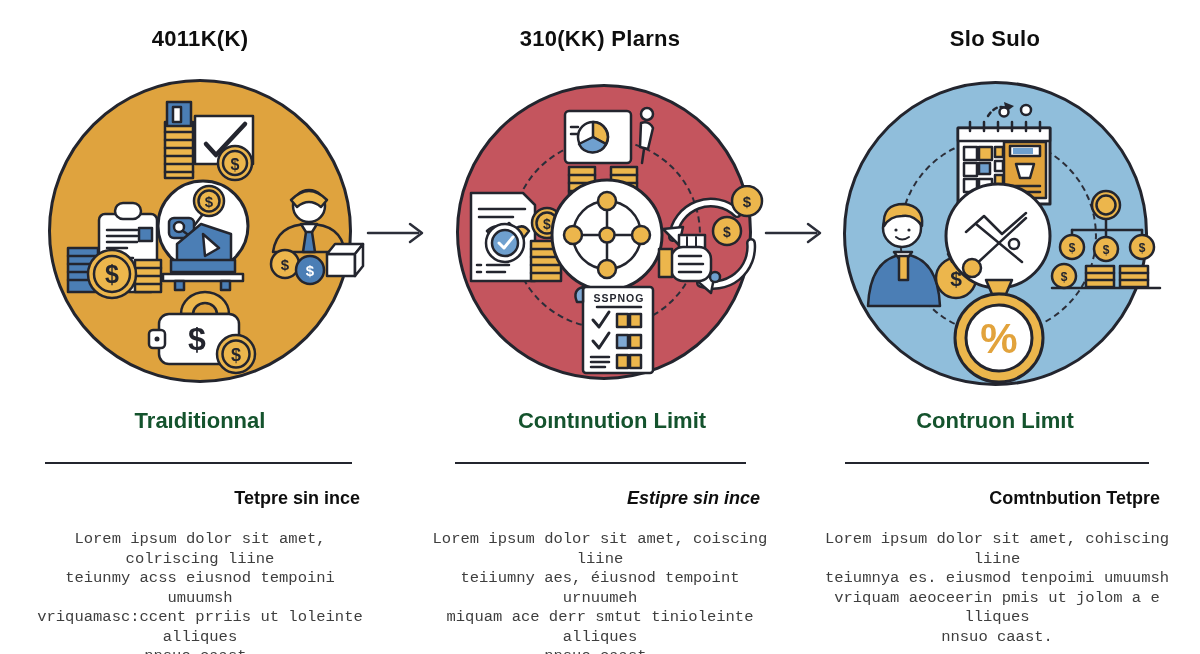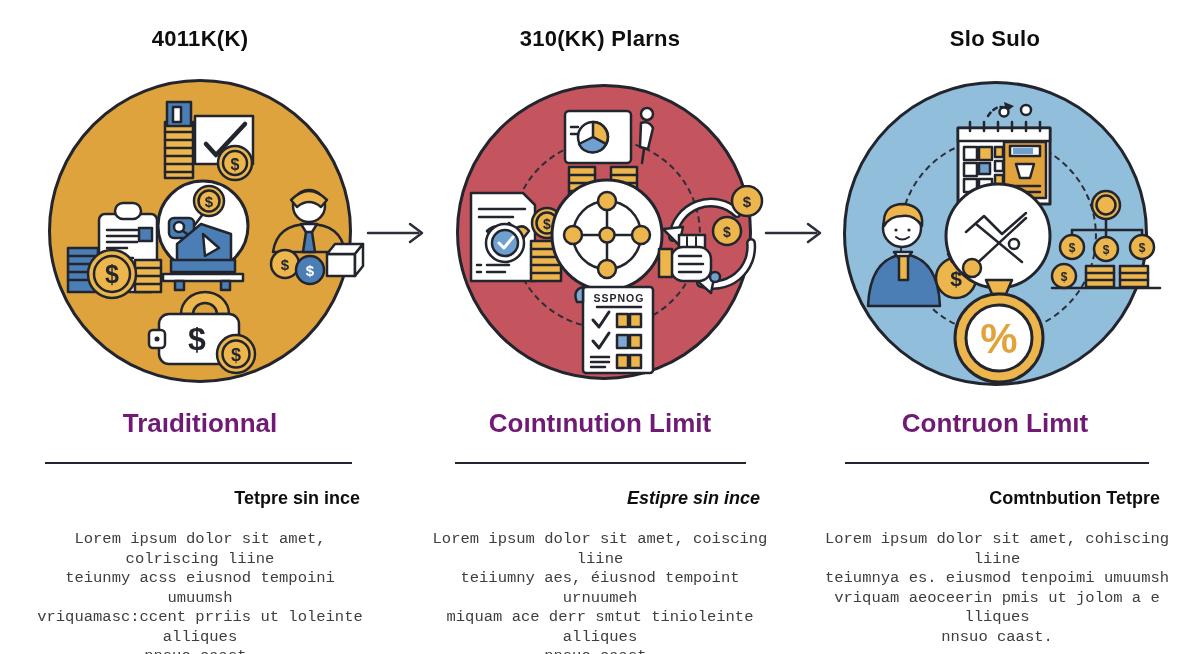--- a/index.html
+++ b/index.html
@@ -2,21 +2,21 @@
 <html><head>
 <meta charset="utf-8">
 <style>
   html,body{margin:0;padding:0;background:#ffffff;}
   .canvas{position:relative;width:1200px;height:654px;background:#ffffff;overflow:hidden;
           font-family:"Liberation Sans",sans-serif;color:#111;}
   .hdr{position:absolute;top:26px;font-size:22px;font-weight:bold;text-align:center;color:#0e0e0e;letter-spacing:.3px;}
   .circle{position:absolute;border-radius:50%;border:3px solid #23252E;box-sizing:border-box;}
   .orbit{position:absolute;border:2.5px dashed #2b2e39;border-radius:50%;}
   .ic{position:absolute;}
-  .title{position:absolute;top:408px;font-size:26px;font-weight:bold;text-align:center;color:#701a75;}
+  .title{position:absolute;top:408px;font-size:22px;font-weight:bold;text-align:center;color:#14532d;}
   .divider{position:absolute;top:462px;height:2px;background:#23252E;}
   .subtitle{position:absolute;top:488px;font-size:18px;font-weight:bold;text-align:right;color:#0e0e0e;}
   .body-text{position:absolute;top:530px;font-size:15.5px;line-height:19.5px;color:#3e3e3e;
              text-align:center;white-space:pre-line;font-family:Liberation Mono, monospace;}
   svg{display:block;}
   svg text{font-family:"Liberation Sans",sans-serif;}
 </style>
 </head>
 <body>
 
@@ -241,21 +241,21 @@
           <rect x="61" y="52" width="11" height="13" fill="#ECB64C"></rect>
           <line x1="22" y1="74" x2="40" y2="74"></line>
             <line x1="22" y1="79" x2="40" y2="79"></line>
             <line x1="22" y1="84" x2="36" y2="84"></line>
           <rect x="48" y="72" width="11" height="13" fill="#ECB64C"></rect>
           <rect x="61" y="72" width="11" height="13" fill="#ECB64C"></rect>
         </g>
       </svg>
     </div>
 
-    <div class="title" style="left:440px;width:320px;text-align:center;">Coıntınution Limit</div>
+    <div class="title" style="left:452px;width:320px;text-align:center;">Coıntınution Limit</div>
     <div class="divider" style="left:455px;width:291px;"></div>
     <div class="subtitle" style="left:440px;width:320px;font-style:italic;">Estipre sin ince</div>
     <div class="body-text" style="left:428px;width:344px;">Lorem ipsum dolor sit amet, coiscing liine
 teiiumny aes, éiusnod tempoint urnuumeh
 miquam ace derr smtut tinioleinte alliques
 nnsuo caast.</div>
   </section>
 
   <svg class="ic" style="left:764px;top:221px;" width="60" height="24" viewBox="0 0 60 24">
     <g fill="none" stroke="#2b2e39" stroke-width="2.5" stroke-linecap="round" stroke-linejoin="round">

